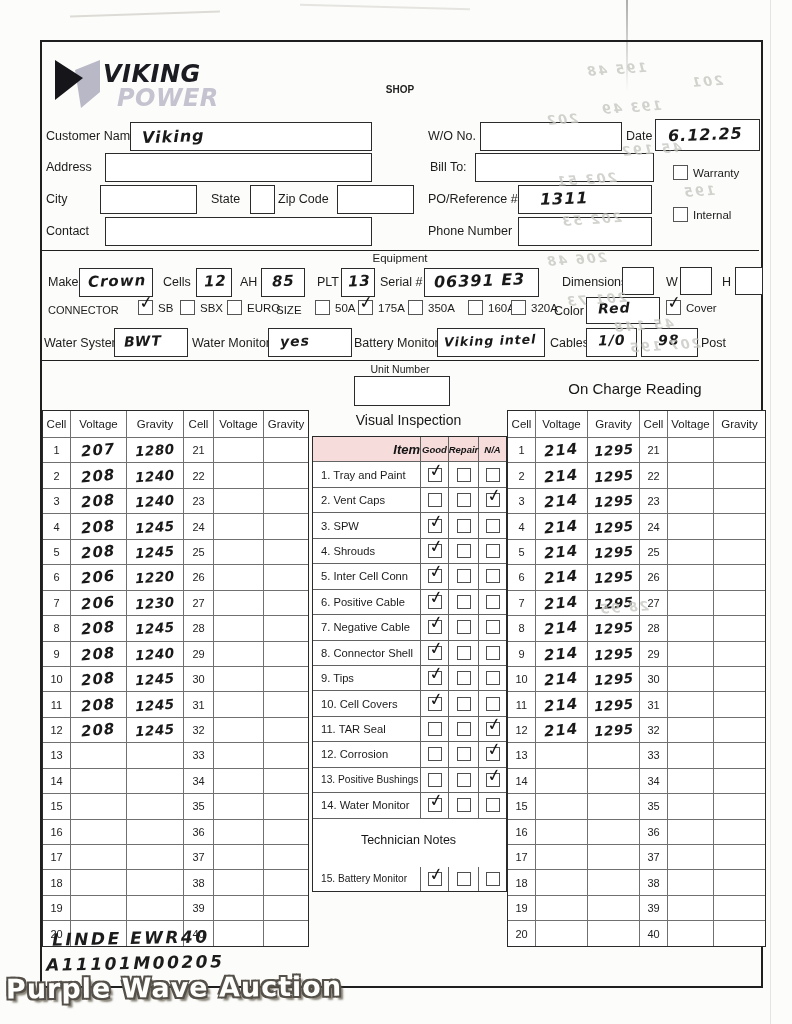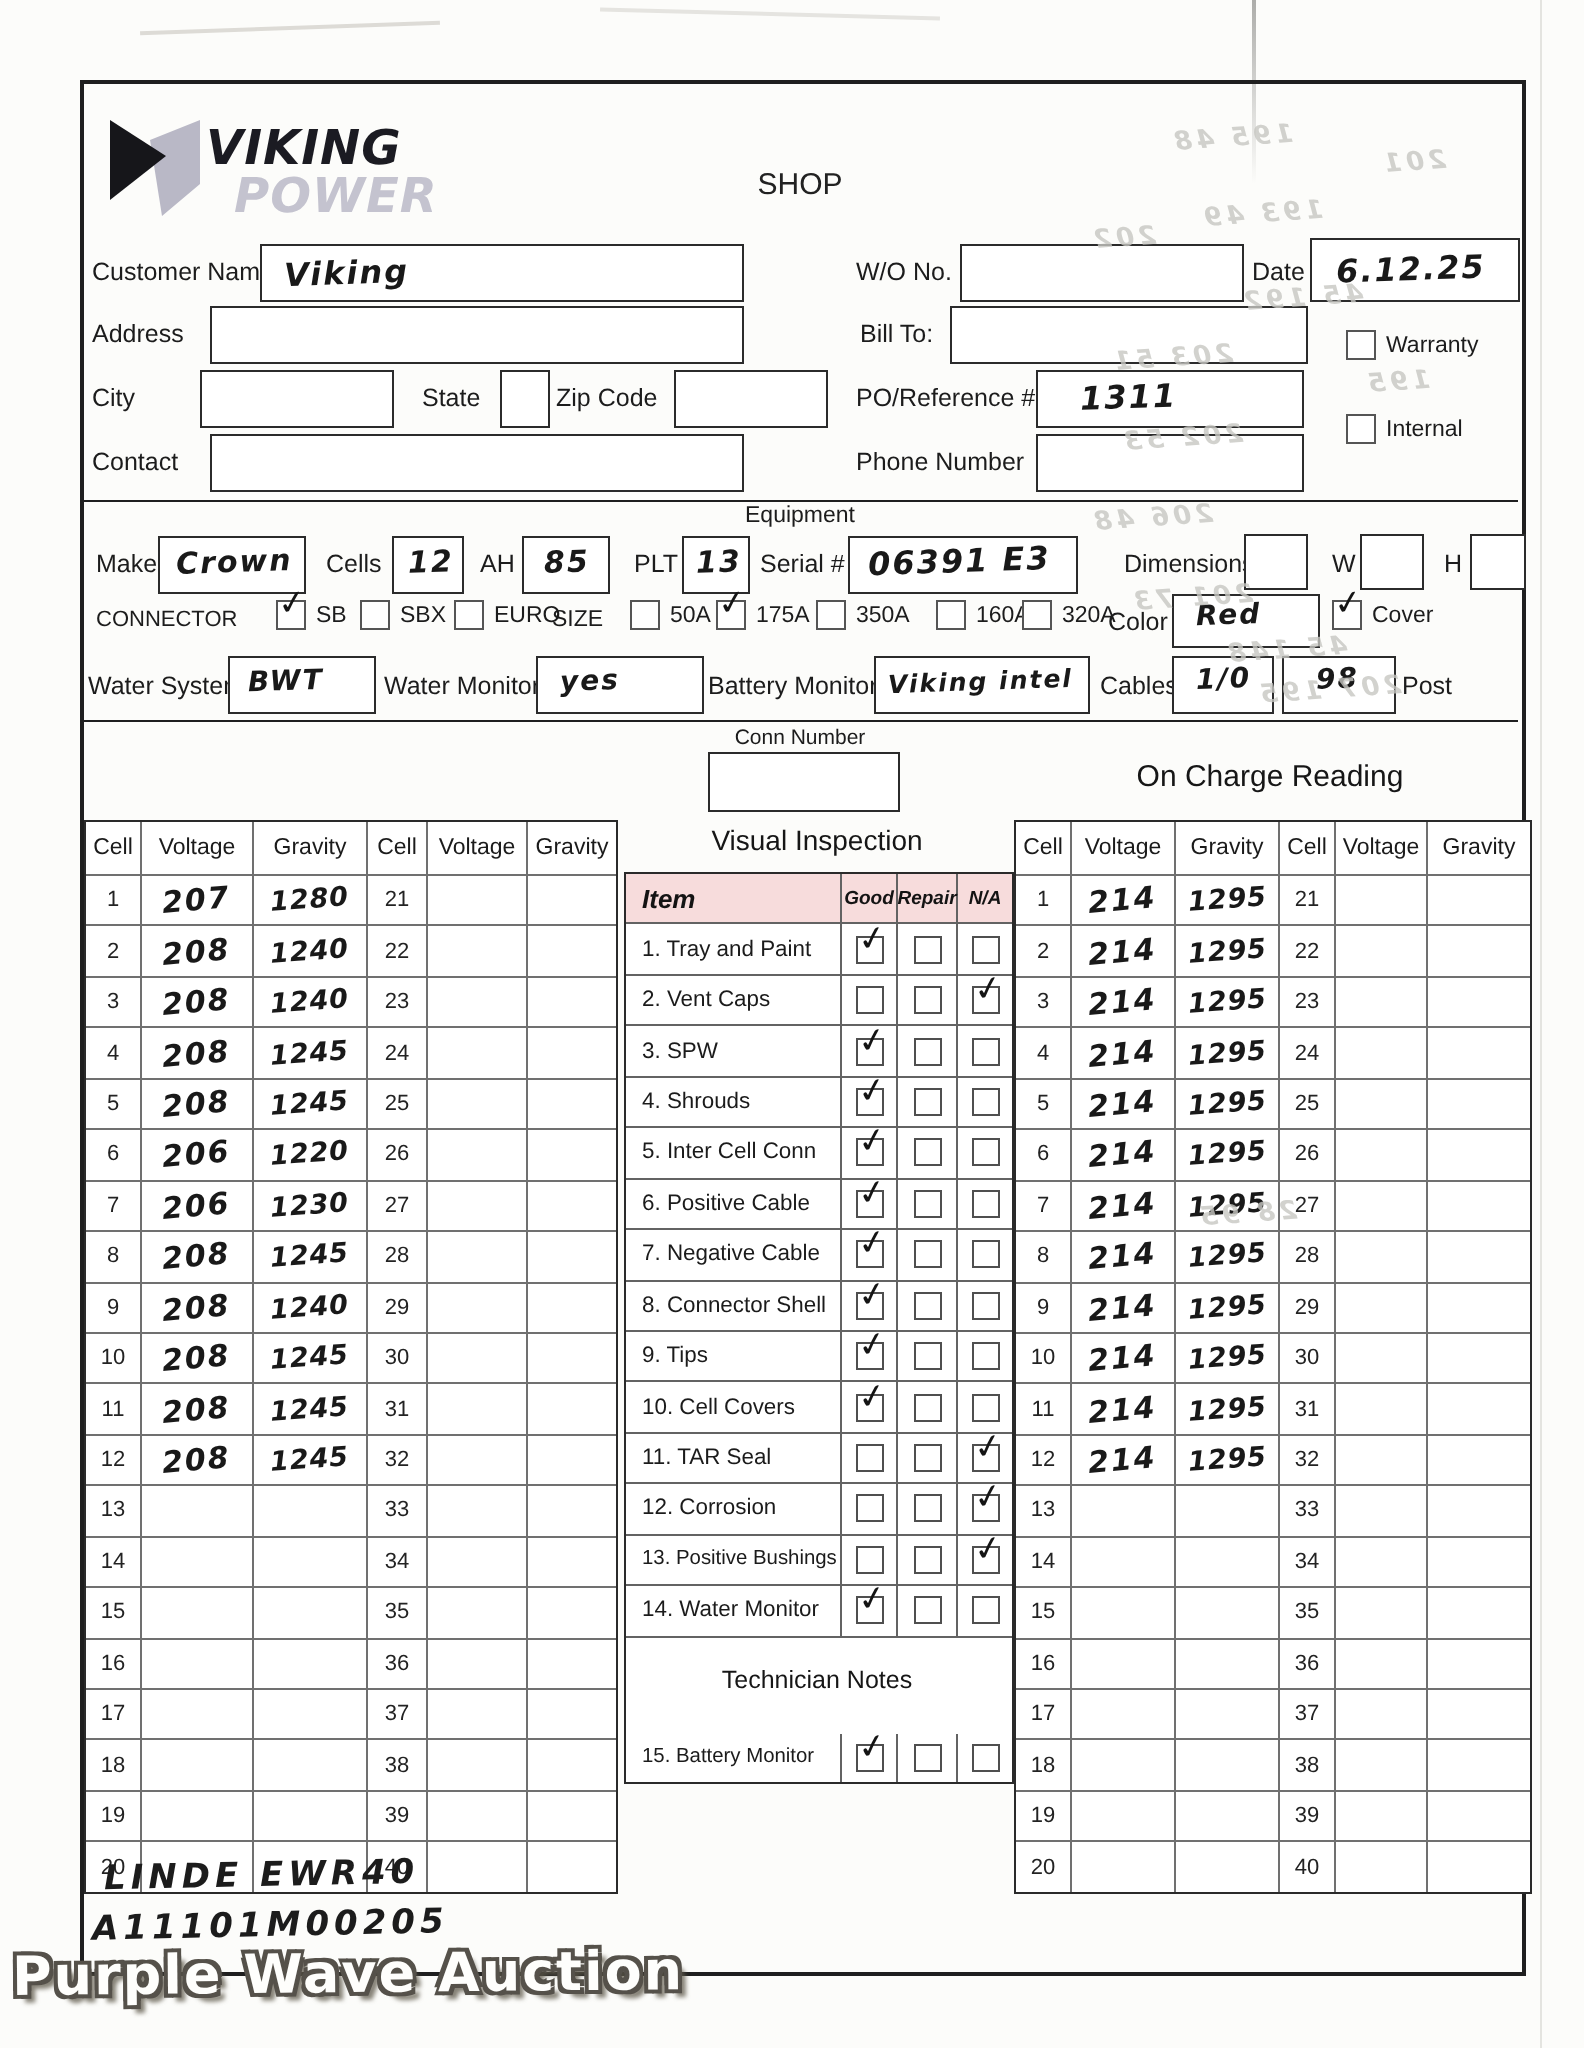--- a/index.html
+++ b/index.html
@@ -19,21 +19,21 @@
 
   .abs { position:absolute; }
   .lbl { position:absolute; font-size:12.5px; color:#1c1c1c; white-space:nowrap; }
   .lbl-sm { font-size:11.5px; }
   .box { position:absolute; border:1.6px solid #2b2b2b; background:#fff; }
 
   
   .logo-word1 { position:absolute; left:103px; top:60px; font:italic 800 24px "DejaVu Sans", sans-serif; color:#1b1b22; letter-spacing:0.5px; }
   .logo-word2 { position:absolute; left:117px; top:84px; font:italic 800 24px "DejaVu Sans", sans-serif; color:#c4c3cf; letter-spacing:0.5px; }
   .doc-title { position:absolute; left:250px; top:58px; width:300px; text-align:center; font-size:16px; font-weight:500; letter-spacing:0.4px; color:#171717; }
-  .doc-sub   { position:absolute; left:250px; top:84px; width:300px; text-align:center; font-size:15px; color:#222; }
+  .doc-sub   { position:absolute; left:250px; top:84px; width:300px; text-align:center; font-size:10px; color:#222;font-weight:bold; }
 
   
   .hw { font-family:"DejaVu Sans", sans-serif; font-style:italic; font-weight:700; color:#191919; white-space:nowrap; }
   .hwv { position:absolute; font-size:16px; transform:rotate(-2deg); letter-spacing:1px; }
 
   
   .cbwrap { position:absolute; display:flex; align-items:center; gap:5px; font-size:11.5px; color:#1c1c1c; }
   .cbx { width:13px; height:13px; border:1.6px solid #555; background:#fff; position:relative; flex:0 0 auto; }
   .cbwrap.on .cbx::after { content:"✓"; position:absolute; left:0px; top:-9px;
       font:italic 700 17px "DejaVu Sans", sans-serif; color:#141414; transform:rotate(-8deg); }
@@ -54,21 +54,21 @@
   .gv { font-size:13.5px; transform:rotate(-4deg); letter-spacing:0.5px; }
 
   
   #inspection-table { position:absolute; left:312px; top:436px; display:inline-block; border:1.5px solid #2a2a2a; background:#fff; }
   .ins-row { display:grid; grid-template-columns:108px 28px 30px 27px; height:24.45px; border-bottom:1px solid #636363; }
   #inspection-table .ins-row:last-child { border-bottom:none;margin-top:48px; }
   .ins-head { background:#f7dcdc; }
   .ins-cell { border-right:1px solid #636363; display:flex; align-items:center; justify-content:center; position:relative; }
   .ins-cell:last-child { border-right:none; }
   .ins-item-cell { justify-content:flex-start; padding-left:8px; }
-  .ins-item-h { font:italic 700 13px "Liberation Sans", sans-serif; width:100%; text-align:left; color:#141414; }
+  .ins-item-h { font:italic 700 13px "Liberation Sans", sans-serif; width:100%; text-align:right; color:#141414; }
   .ins-col-h { font:italic 700 9.5px "Liberation Sans", sans-serif; color:#141414;text-align:center; }
   .ins-label { font-size:11.2px; color:#1b1b1b; white-space:nowrap; }
   .ins-label.sm { font-size:10.2px; }
   .cb { width:12px; height:12px; border:1.5px solid #4f4f4f; background:#fff; position:relative; }
   .cb.on::after { content:"✓"; position:absolute; left:0px; top:-9px;
       font:italic 700 17px "DejaVu Sans", sans-serif; color:#141414; transform:rotate(-10deg); }
 
   .section-title { position:absolute; font-size:15px; color:#161616; text-align:center; }
   .mid-title { position:absolute; left:312px; width:193px; text-align:center; font-size:14px; color:#161616; }
 
@@ -229,21 +229,21 @@
 
   <div class="lbl" style="left:550px;top:336px">Cables</div>
   <div class="box" style="left:586px;top:328px;width:49px;height:27px"></div>
   <div class="hw hwv" style="left:598px;top:332px;font-size:14px">1/0</div>
   <div class="box" style="left:641px;top:328px;width:55px;height:27px"></div>
   <div class="hw hwv" style="left:658px;top:332px;font-size:14px">98</div>
   <div class="lbl" style="left:701px;top:336px">Post</div>
 
   <div class="hline" style="top:360px"></div>
 
-  <div class="abs" style="left:350px;top:363px;width:100px;text-align:center;font-size:10.5px;color:#1c1c1c">Conn Number</div>
+  <div class="abs" style="left:350px;top:363px;width:100px;text-align:center;font-size:10.5px;color:#1c1c1c">Unit Number</div>
   <div class="box" style="left:354px;top:376px;width:94px;height:28px"></div>
   <div class="section-title" style="left:535px;top:380px;width:200px">On Charge Reading</div>
 
   <div id="checkin-body" class="rtable" style="left:42px;top:410px">
       <div class="trow thead">
         <div class="tcell">
           <div class="hlab">Cell</div>
         </div>
         <div class="tcell">
           <div class="hlab">Voltage</div>

